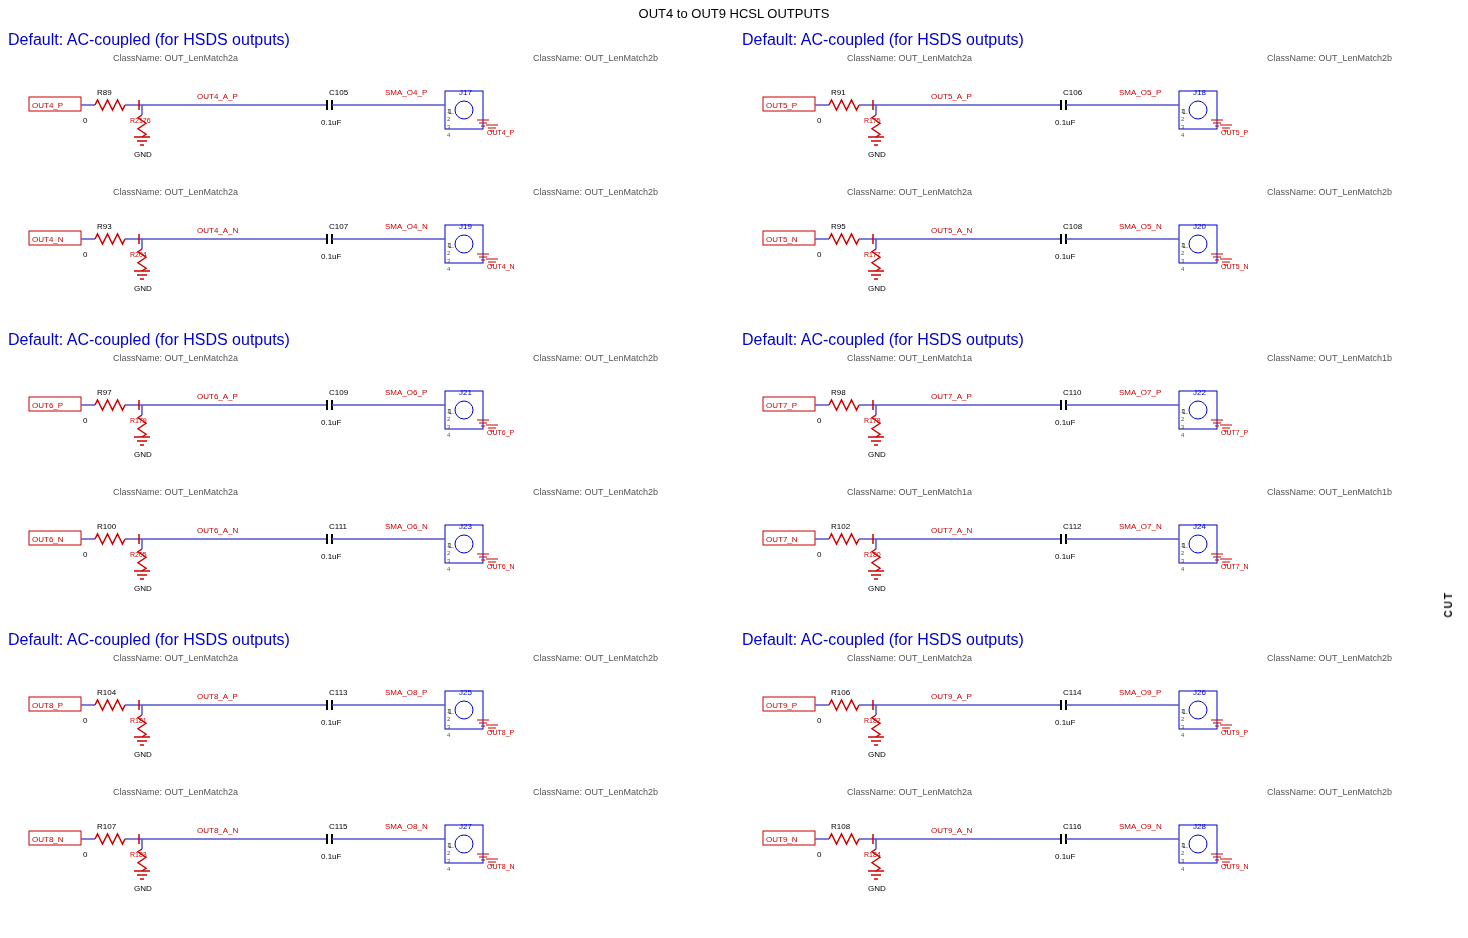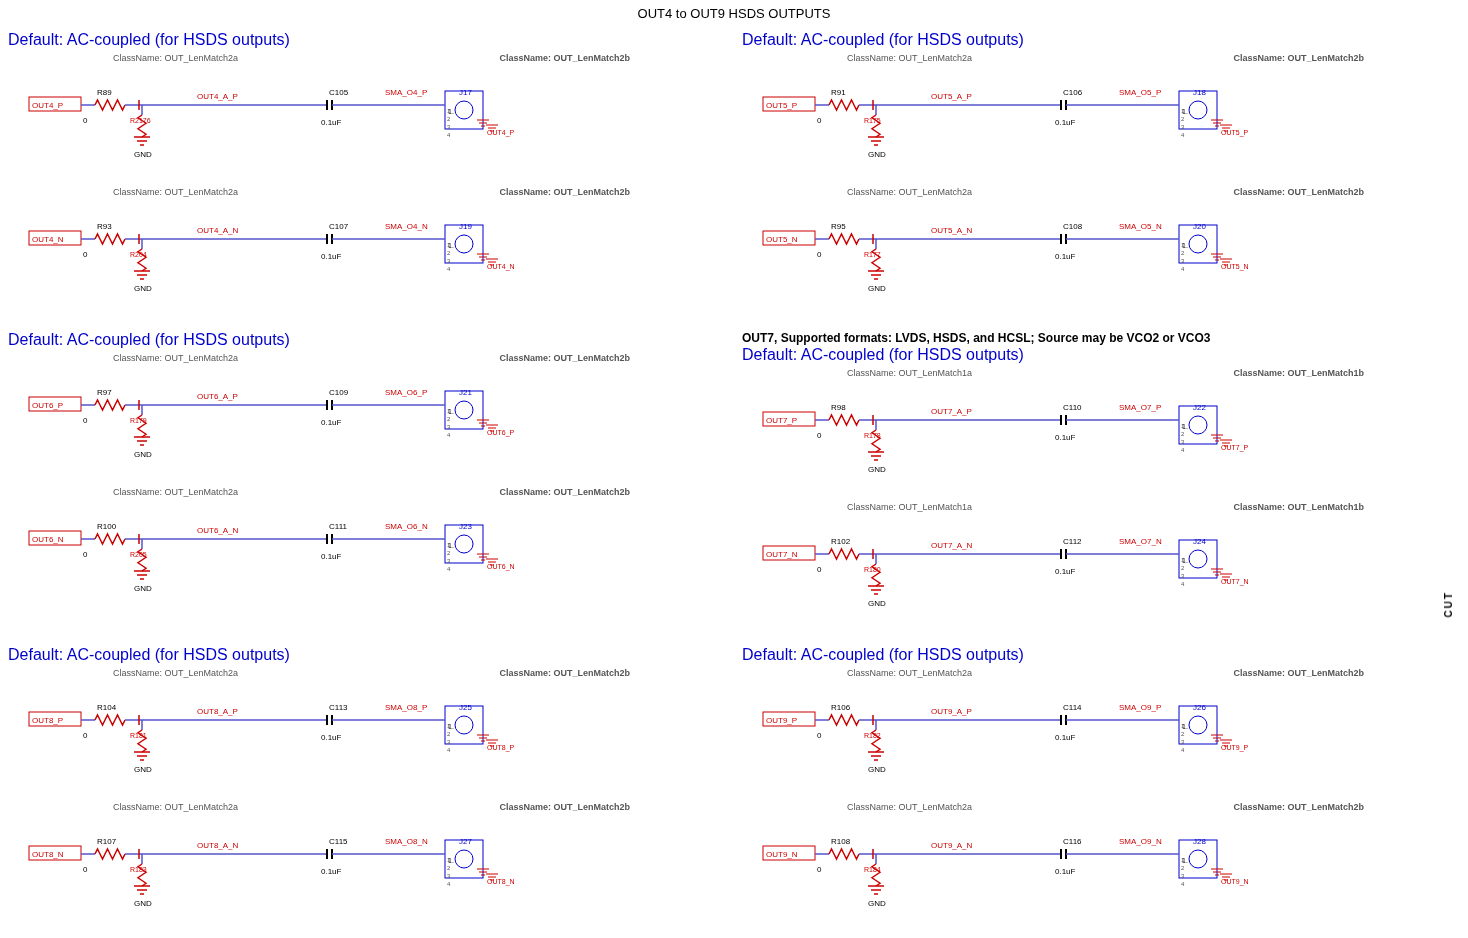--- a/index.html
+++ b/index.html
@@ -40,21 +40,21 @@
       height: 130px;
       margin-bottom: 4px;
     }
     .class-label {
       font-size: 9px;
       color: #555;
       position: absolute;
       top: 0;
     }
     .class-label-left { left: 105px; }
-    .class-label-right { right: 96px; font-weight: bold; }
+    .class-label-right { right: 68px; }
     
     .schematic-svg {
       position: absolute;
       top: 14px;
       left: 0;
       width: 100%;
       height: 115px;
     }
     
     .cut-label {
@@ -66,21 +66,21 @@
       writing-mode: vertical-rl;
       text-orientation: mixed;
       transform: rotate(180deg);
       letter-spacing: 2px;
       font-weight: bold;
     }
   </style>
 </head>
 <body>
 
-<div class="page-title">OUT4 to OUT9 HSDS OUTPUTS</div>
+<div class="page-title">OUT4 to OUT9 HCSL OUTPUTS</div>
 
 <div class="main-grid">
 <div class="out-section">
       <div class="section-subtitle">Default:  AC-coupled  (for HSDS outputs)</div>
       <div class="schematic-block">
         <div class="class-label class-label-left">ClassName: OUT_LenMatch2a</div>
         <div class="class-label class-label-right">ClassName: OUT_LenMatch2b</div>
         <svg class="schematic-svg" viewBox="0 0 680 115" preserveAspectRatio="xMidYMid meet">
           <rect x="2" y="30" width="52" height="14" fill="none" stroke="#cc0000" stroke-width="1"></rect>
           <text x="5" y="41" font-size="8" fill="#cc0000">OUT4_P</text>
@@ -343,21 +343,20 @@
           <line x1="450" y1="53" x2="462" y2="53" stroke="#cc0000" stroke-width="1"></line>
           <line x1="452" y1="56" x2="460" y2="56" stroke="#cc0000" stroke-width="1"></line>
           <line x1="454" y1="59" x2="458" y2="59" stroke="#cc0000" stroke-width="1"></line>
           <line x1="459" y1="58" x2="471" y2="58" stroke="#cc0000" stroke-width="1"></line>
           <line x1="461" y1="61" x2="469" y2="61" stroke="#cc0000" stroke-width="1"></line>
           <line x1="463" y1="64" x2="467" y2="64" stroke="#cc0000" stroke-width="1"></line>
         </svg>
       </div>
     </div>
     <div class="out-section">
-      <div class="section-title">OUT7, Supported  formats:  LVDS, HSDS, and HCSL; Source  may be VCO2 or VCO3</div>
       <div class="section-subtitle">Default:  AC-coupled  (for HSDS outputs)</div>
       <div class="schematic-block">
         <div class="class-label class-label-left">ClassName: OUT_LenMatch1a</div>
         <div class="class-label class-label-right">ClassName: OUT_LenMatch1b</div>
         <svg class="schematic-svg" viewBox="0 0 680 115" preserveAspectRatio="xMidYMid meet">
           <rect x="2" y="30" width="52" height="14" fill="none" stroke="#cc0000" stroke-width="1"></rect>
           <text x="5" y="41" font-size="8" fill="#cc0000">OUT7_P</text>
           <text x="56" y="56" font-size="8" fill="#000">0</text>
           <text x="70" y="28" font-size="8" fill="#000">R98</text>
           <line x1="54" y1="38" x2="68" y2="38" stroke="#5555cc" stroke-width="1.5"></line>

